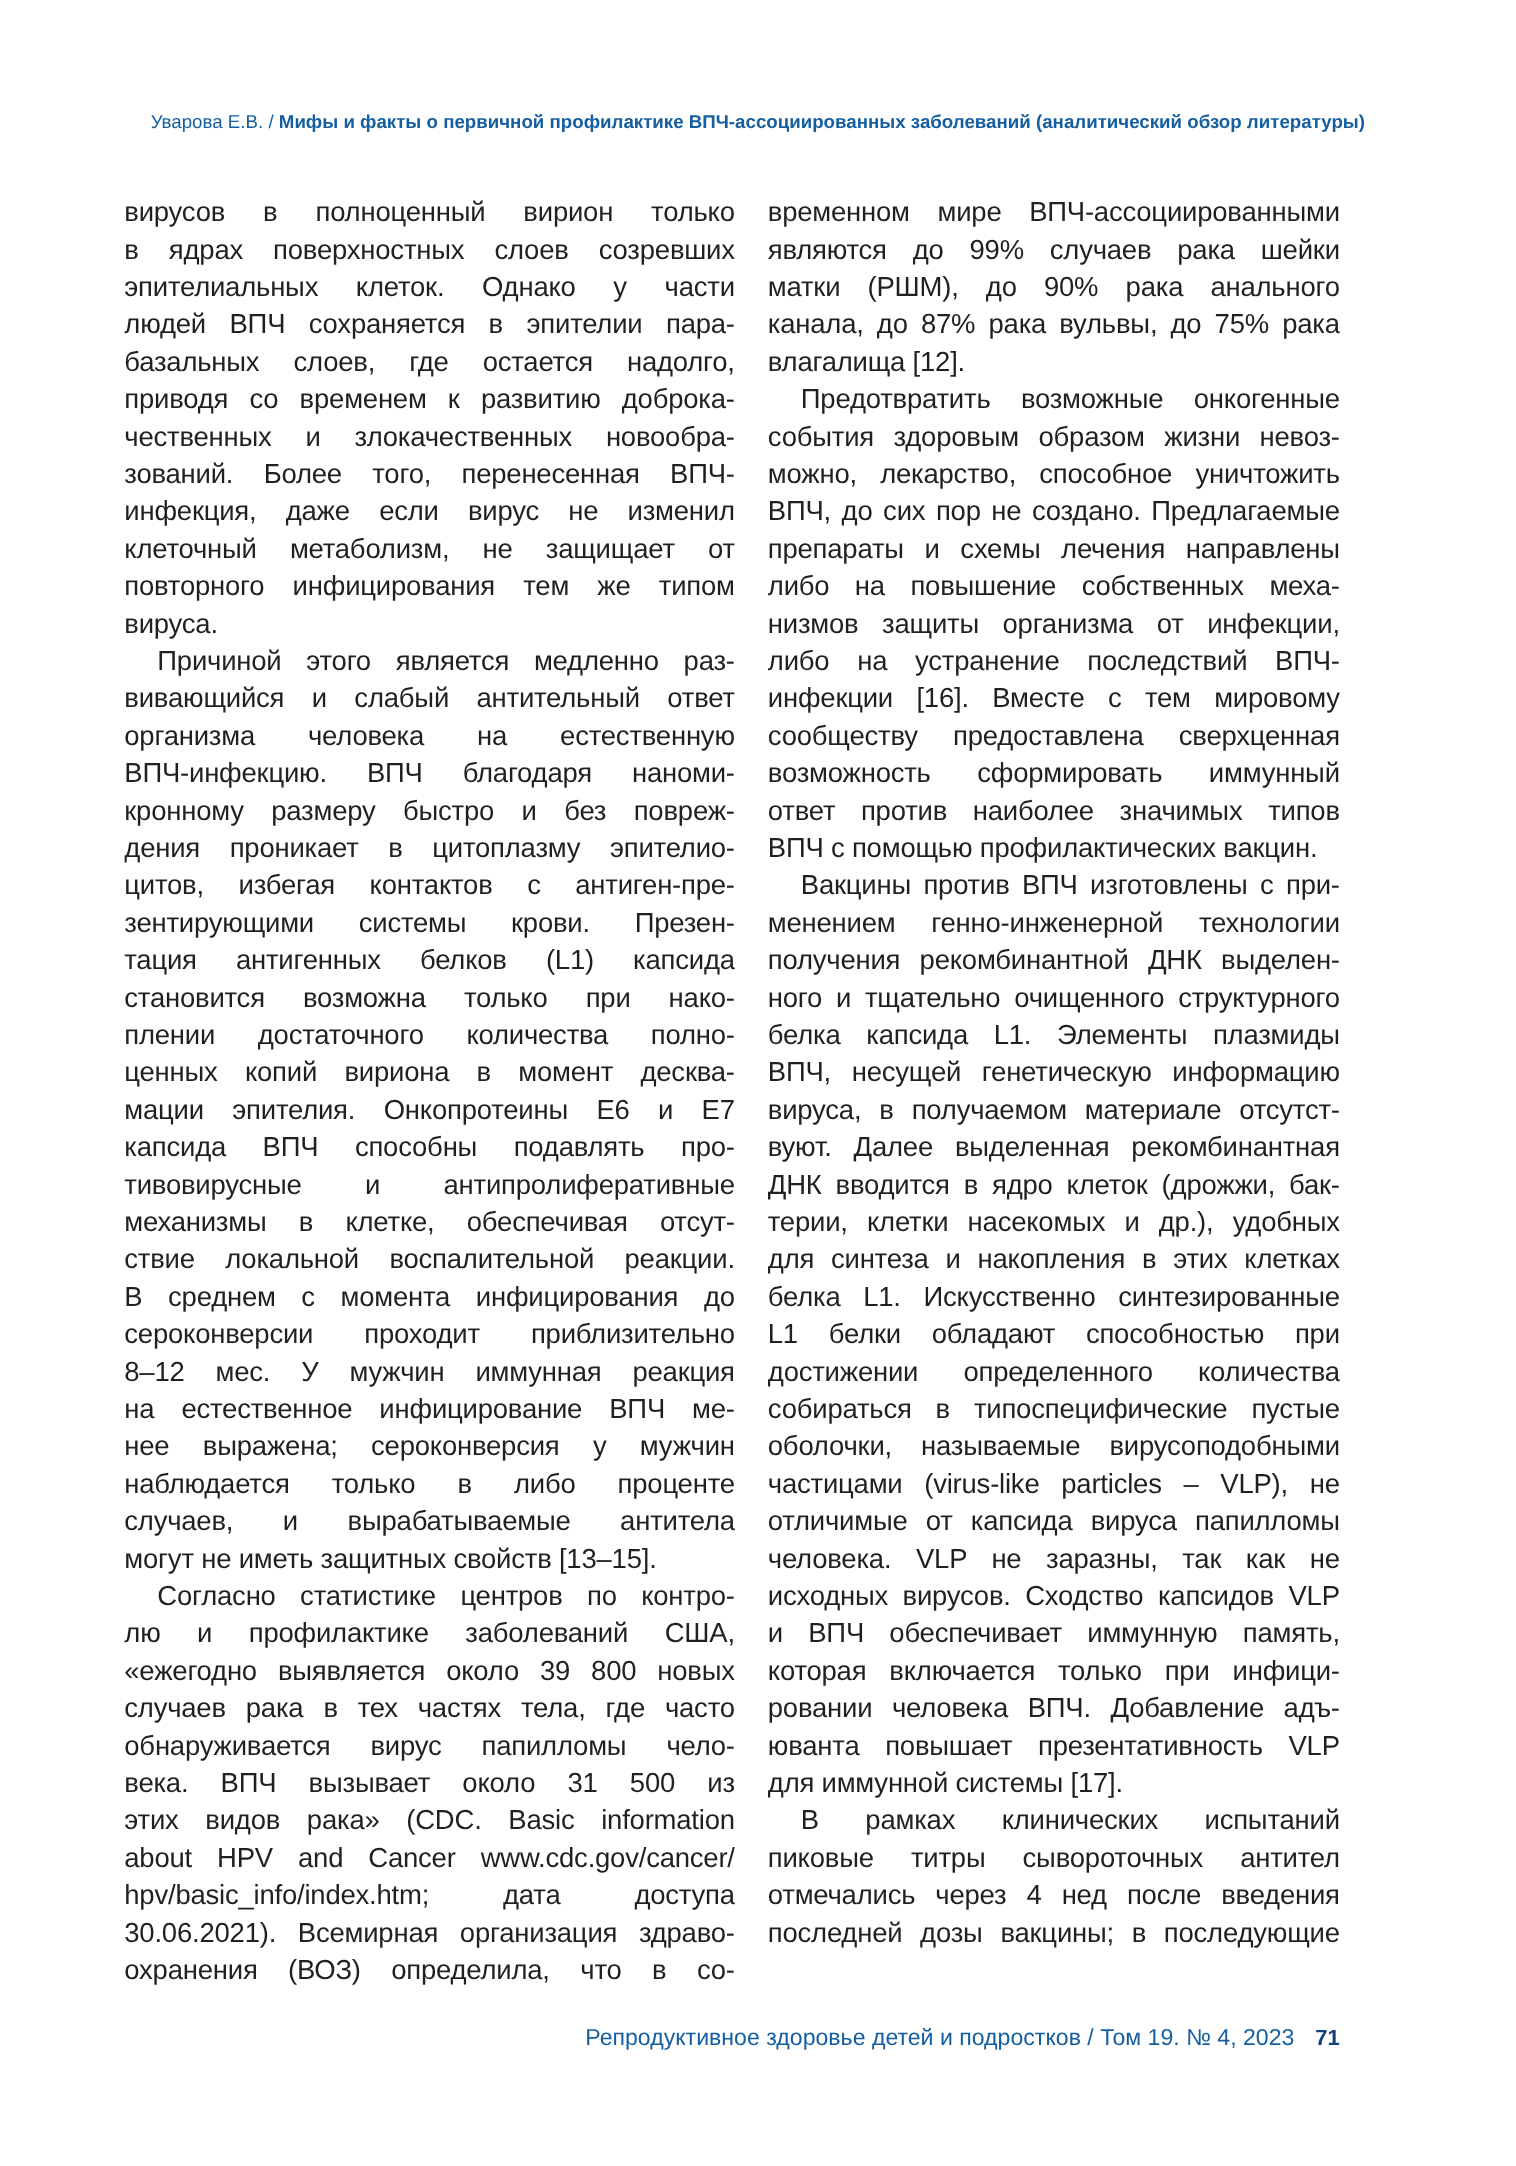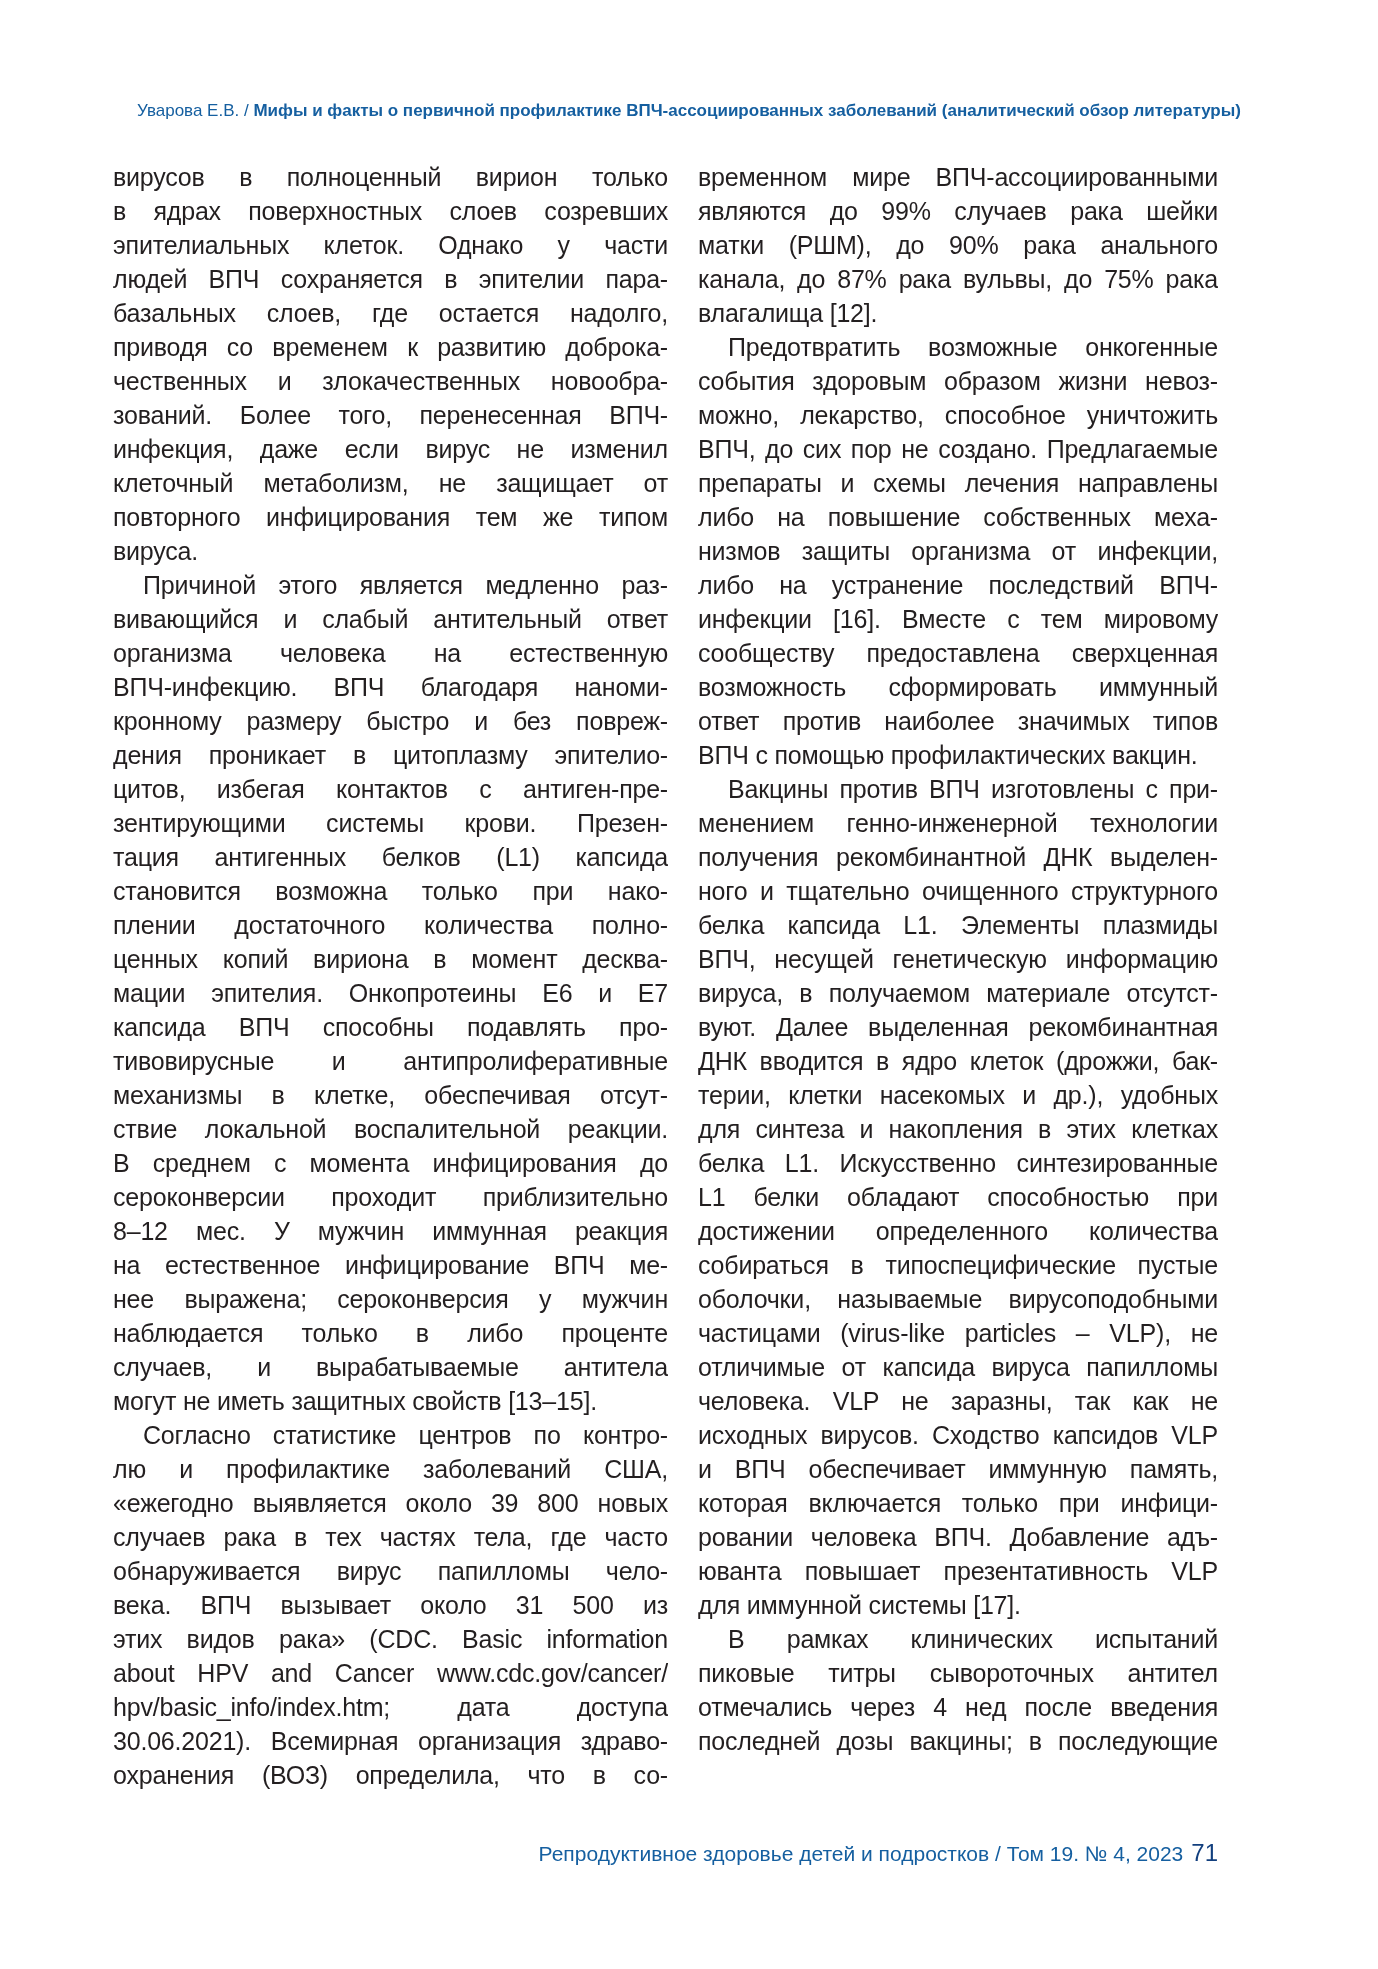--- a/index.html
+++ b/index.html
@@ -15,21 +15,21 @@
   }
   .running-header {
     position: absolute; top: 99px; left: 0; width: 100%;
     text-align: center;
     font-size: 17px; line-height: 24px;
     color: var(--accent);
     white-space: nowrap;
   }
   .running-header .bold { font-weight: bold; }
   .columns {
-    position: absolute; top: 160px; left: 113px; width: 1105px;
+    position: absolute; top: 176px; left: 113px; width: 1105px;
     display: flex; gap: 30px;
     color: var(--ink);
   }
   .col.left  { width: 555px; }
   .col.right { width: 520px; }
   .paragraph { margin: 0; }
   .line {
     font-size: 25px; line-height: 34px; height: 34px;
     letter-spacing: -0.2px;
     text-align: justify;
@@ -40,22 +40,22 @@
   .line.indent { text-indent: 30px; }
   .line.para-end { text-align-last: left; }
   .running-footer {
     position: absolute; top: 1838px; right: 160px;
     font-size: 21px; line-height: 30px;
     color: var(--accent);
     display: flex; align-items: baseline;
     white-space: nowrap;
   }
   .pagenum {
-    font-weight: normal; font-size: 24px;
-    margin-left: 8px;
+    font-weight: bold; font-size: 20px;
+    margin-left: 19px;
     color: var(--pagenum);
   }
 </style>
 </head>
 <body style="--accent: #155fa0; --pagenum: #123f7e; --ink: #231f20; background: rgb(255, 255, 255);">
 
 <header class="running-header">
   <span>Уварова Е.В.</span><span>&nbsp;</span><span>/</span><span>&nbsp;</span><span class="bold">Мифы и факты о первичной профилактике ВПЧ-ассоциированных заболеваний (аналитический обзор литературы)</span>
 </header>
 

